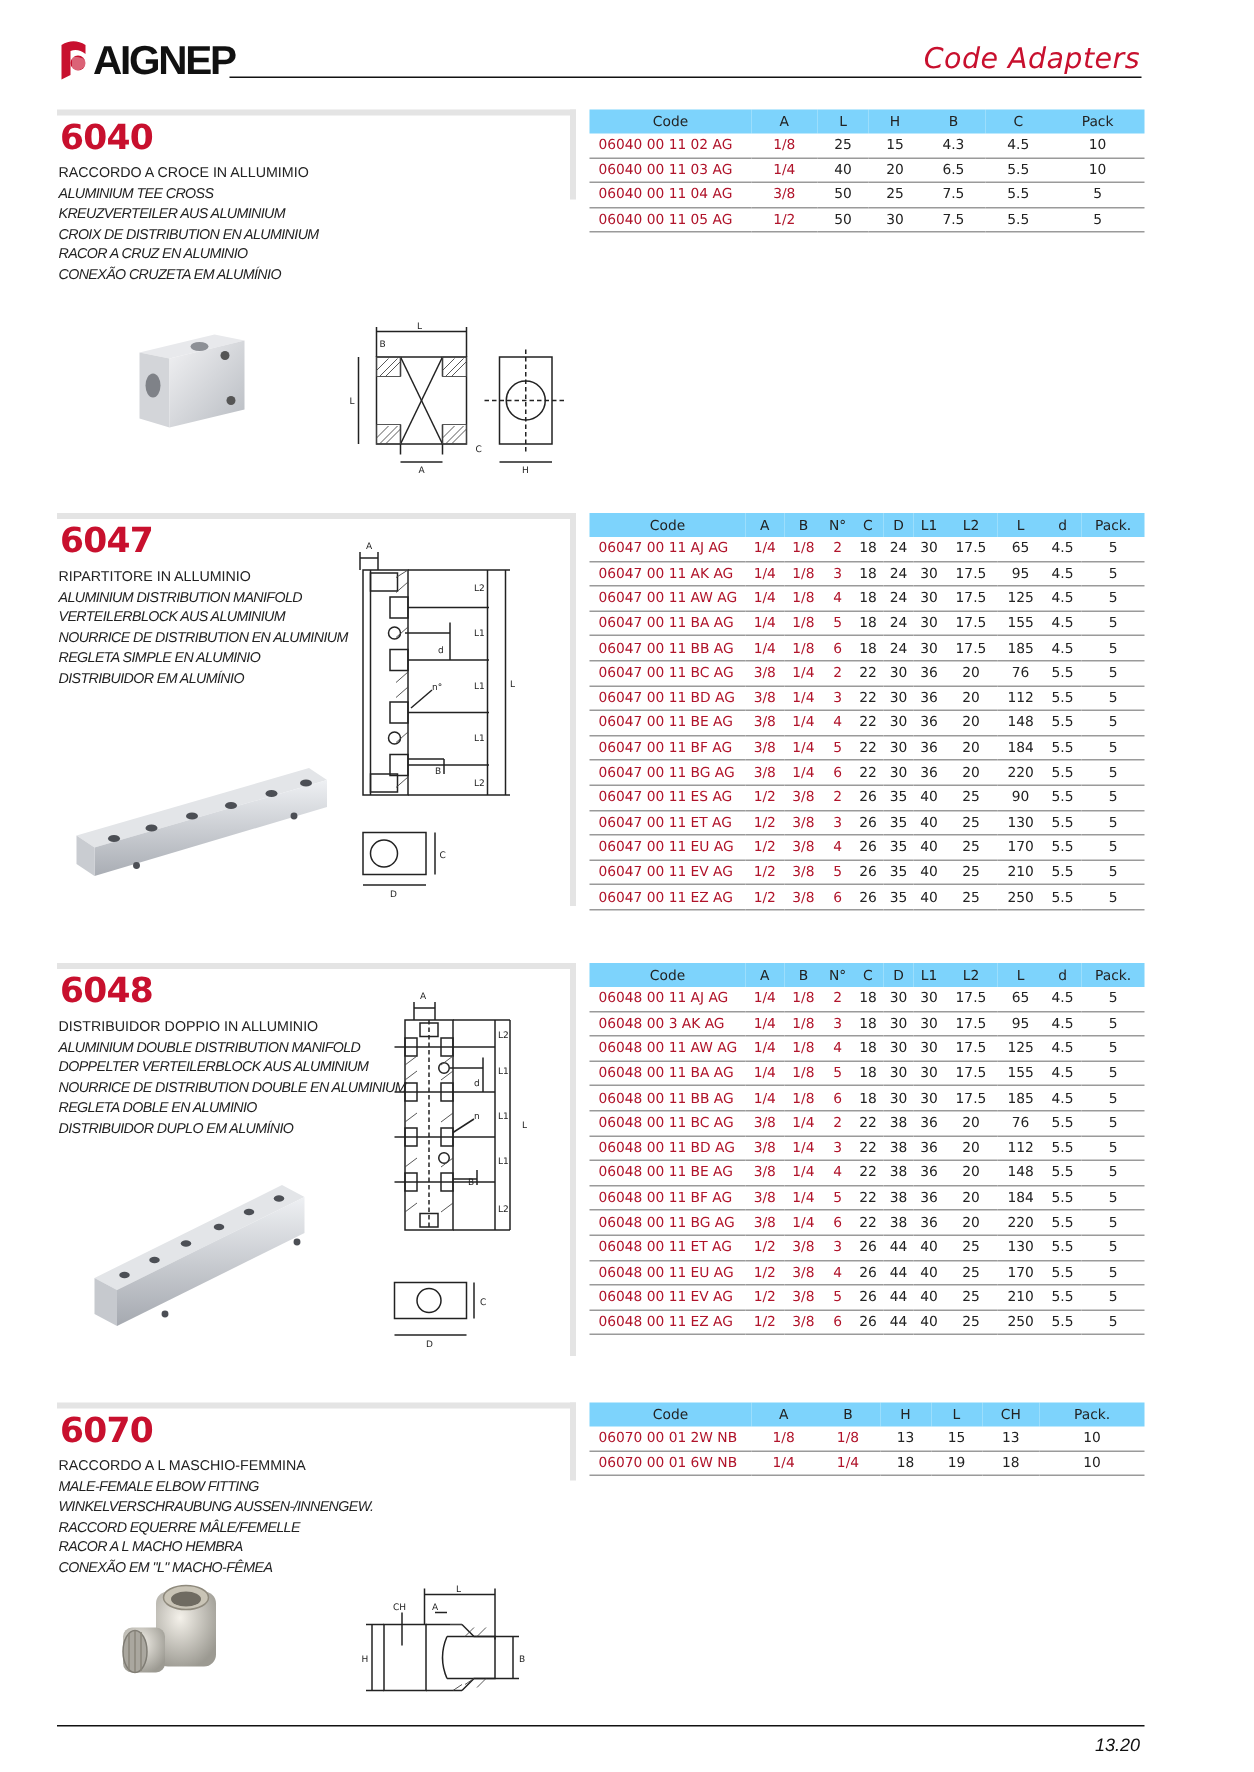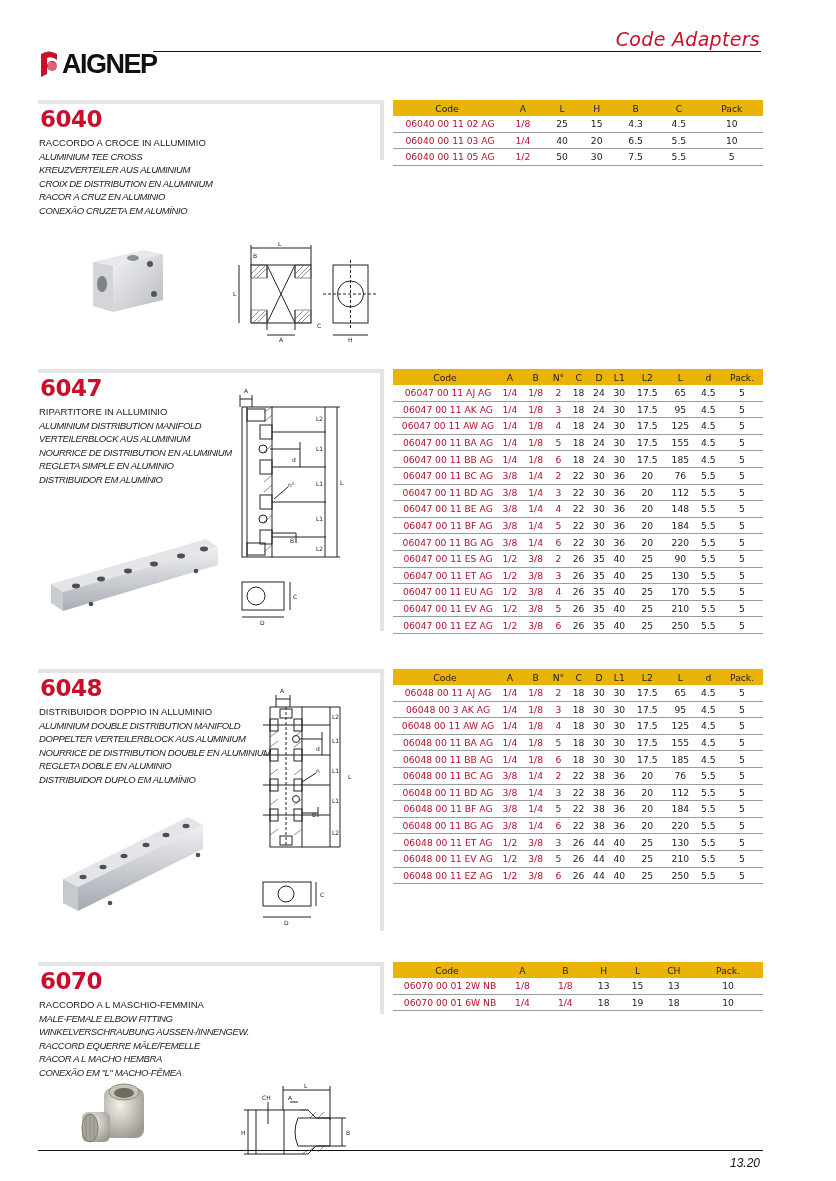--- a/index.html
+++ b/index.html
@@ -1,31 +1,31 @@
 <!DOCTYPE html>
 <html><head>
 <meta charset="utf-8">
 <style>
   html, body { margin:0; padding:0; background:#ffffff; }
   body { width:836px; height:1181px; position:relative; font-family:"Liberation Sans", sans-serif; color:#222; overflow:hidden; }
-  .logo { position:absolute; left:38px; top:26px; display:flex; align-items:center;margin-top:24px; }
+  .logo { position:absolute; left:38px; top:26px; display:flex; align-items:center; }
   .logo-mark { width:22px; height:28px; position:relative; margin-right:2px; }
   .logo-text { font-family:"Liberation Sans", sans-serif; font-weight:bold; font-size:27px; letter-spacing:-1.5px; color:#111; line-height:28px; }
   .header-rule { position:absolute; left:153px; top:51px; width:608px; height:1px; background:#111; }
   .series-title { position:absolute; right:76px; top:28px; font-style:italic; font-size:19px; color:#c8102e; font-family:"DejaVu Sans", sans-serif; letter-spacing:0.3px; }
-  .section { position:absolute; left:38px; width:725px;margin-top:27px; }
+  .section { position:absolute; left:38px; width:725px; }
   .sec-frame { position:absolute; left:0; top:0; width:346px; height:100%; border-top:4px solid #e4e4e4; border-right:4px solid #e4e4e4; box-sizing:border-box; }
   .sec-num { position:absolute; left:2px; top:6px; font-family:"DejaVu Sans", sans-serif; font-weight:bold; font-size:23px; color:#c8102e; letter-spacing:-0.5px; }
   .desc { position:absolute; left:1px; top:36px; font-family:"Liberation Sans", sans-serif; font-size:9.5px; line-height:13.6px; color:#222; }
   .desc div { white-space:nowrap; }
   .desc .it { font-style:italic; letter-spacing:-0.4px; }
   table.spec { position:absolute; border-collapse:collapse; font-family:"DejaVu Sans", sans-serif; font-size:9.2px; }
-  table.spec th { background:#eab308; font-weight:normal; color:#222; height:16px; padding:0; text-align:center; }
+  table.spec th { background:#7dd3fc; font-weight:normal; color:#222; height:16px; padding:0; text-align:center; }
   table.spec td { height:15.6px; padding:0; text-align:center; border-bottom:1px solid #9a9a9a; color:#222; }
-  table.spec td.code { color:#b0132a; text-align:center; padding-left:6px; white-space:nowrap; }
+  table.spec td.code { color:#b0132a; text-align:left; padding-left:6px; white-space:nowrap; }
   table.spec td.red { color:#b0132a; }
   .photo { position:absolute; }
   .drawing { position:absolute; }
   .footer-rule { position:absolute; left:38px; top:1150px; width:725px; height:1px; background:#111; }
   .page-num { position:absolute; right:76px; top:1156px; font-style:italic; font-size:12px; color:#111; font-family:"Liberation Sans", sans-serif; }
 </style>
 </head>
 <body>
 
 <div class="logo">
@@ -73,20 +73,29 @@
           <td>10</td>
         </tr>
         <tr>
           <td class="code">06040 00 11 03 AG</td>
           <td class="red">1/4</td>
           <td>40</td>
           <td>20</td>
           <td>6.5</td>
           <td>5.5</td>
           <td>10</td>
+        </tr>
+        <tr>
+          <td class="code">06040 00 11 04 AG</td>
+          <td class="red">3/8</td>
+          <td>50</td>
+          <td>25</td>
+          <td>7.5</td>
+          <td>5.5</td>
+          <td>5</td>
         </tr>
         <tr>
           <td class="code">06040 00 11 05 AG</td>
           <td class="red">1/2</td>
           <td>50</td>
           <td>30</td>
           <td>7.5</td>
           <td>5.5</td>
           <td>5</td>
         </tr>
@@ -558,20 +567,33 @@
           <td class="red">3</td>
           <td>22</td>
           <td>38</td>
           <td>36</td>
           <td>20</td>
           <td>112</td>
           <td>5.5</td>
           <td>5</td>
         </tr>
         <tr>
+          <td class="code">06048 00 11 BE AG</td>
+          <td class="red">3/8</td>
+          <td class="red">1/4</td>
+          <td class="red">4</td>
+          <td>22</td>
+          <td>38</td>
+          <td>36</td>
+          <td>20</td>
+          <td>148</td>
+          <td>5.5</td>
+          <td>5</td>
+        </tr>
+        <tr>
           <td class="code">06048 00 11 BF AG</td>
           <td class="red">3/8</td>
           <td class="red">1/4</td>
           <td class="red">5</td>
           <td>22</td>
           <td>38</td>
           <td>36</td>
           <td>20</td>
           <td>184</td>
           <td>5.5</td>
@@ -593,20 +615,33 @@
         <tr>
           <td class="code">06048 00 11 ET AG</td>
           <td class="red">1/2</td>
           <td class="red">3/8</td>
           <td class="red">3</td>
           <td>26</td>
           <td>44</td>
           <td>40</td>
           <td>25</td>
           <td>130</td>
+          <td>5.5</td>
+          <td>5</td>
+        </tr>
+        <tr>
+          <td class="code">06048 00 11 EU AG</td>
+          <td class="red">1/2</td>
+          <td class="red">3/8</td>
+          <td class="red">4</td>
+          <td>26</td>
+          <td>44</td>
+          <td>40</td>
+          <td>25</td>
+          <td>170</td>
           <td>5.5</td>
           <td>5</td>
         </tr>
         <tr>
           <td class="code">06048 00 11 EV AG</td>
           <td class="red">1/2</td>
           <td class="red">3/8</td>
           <td class="red">5</td>
           <td>26</td>
           <td>44</td>

